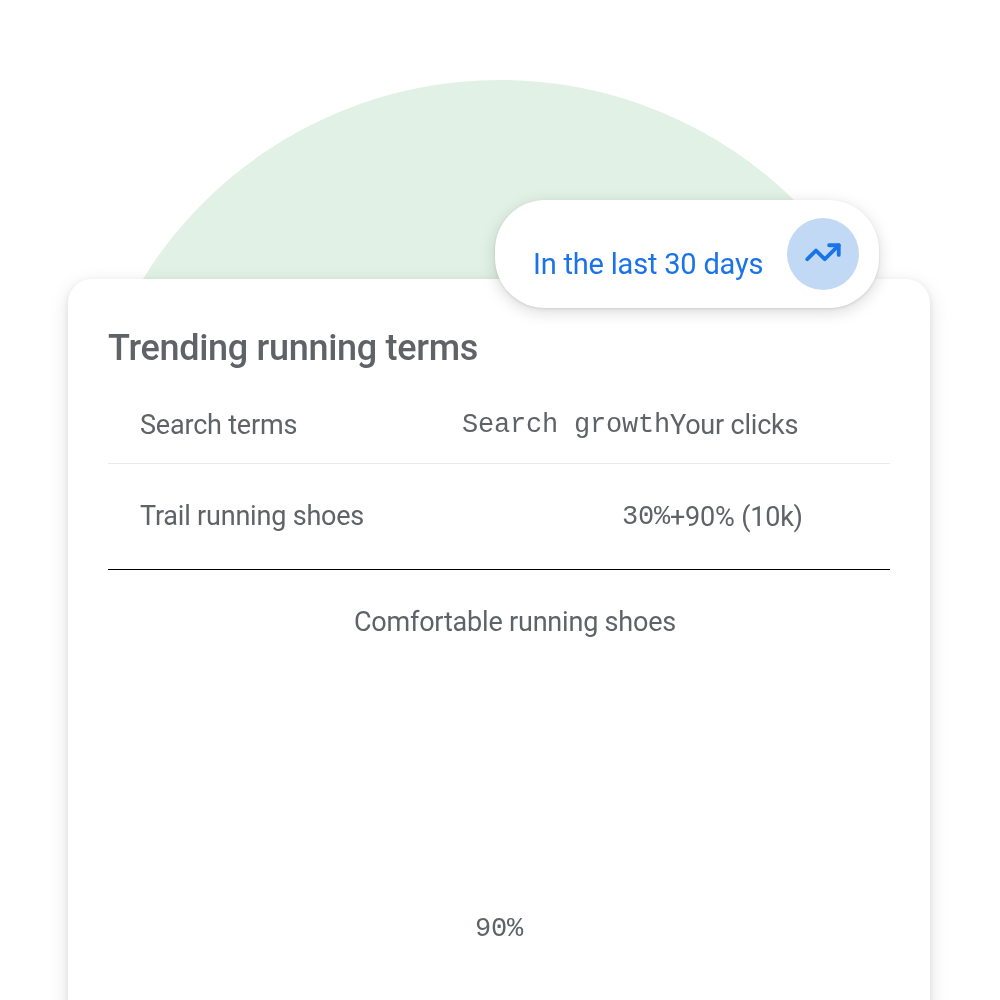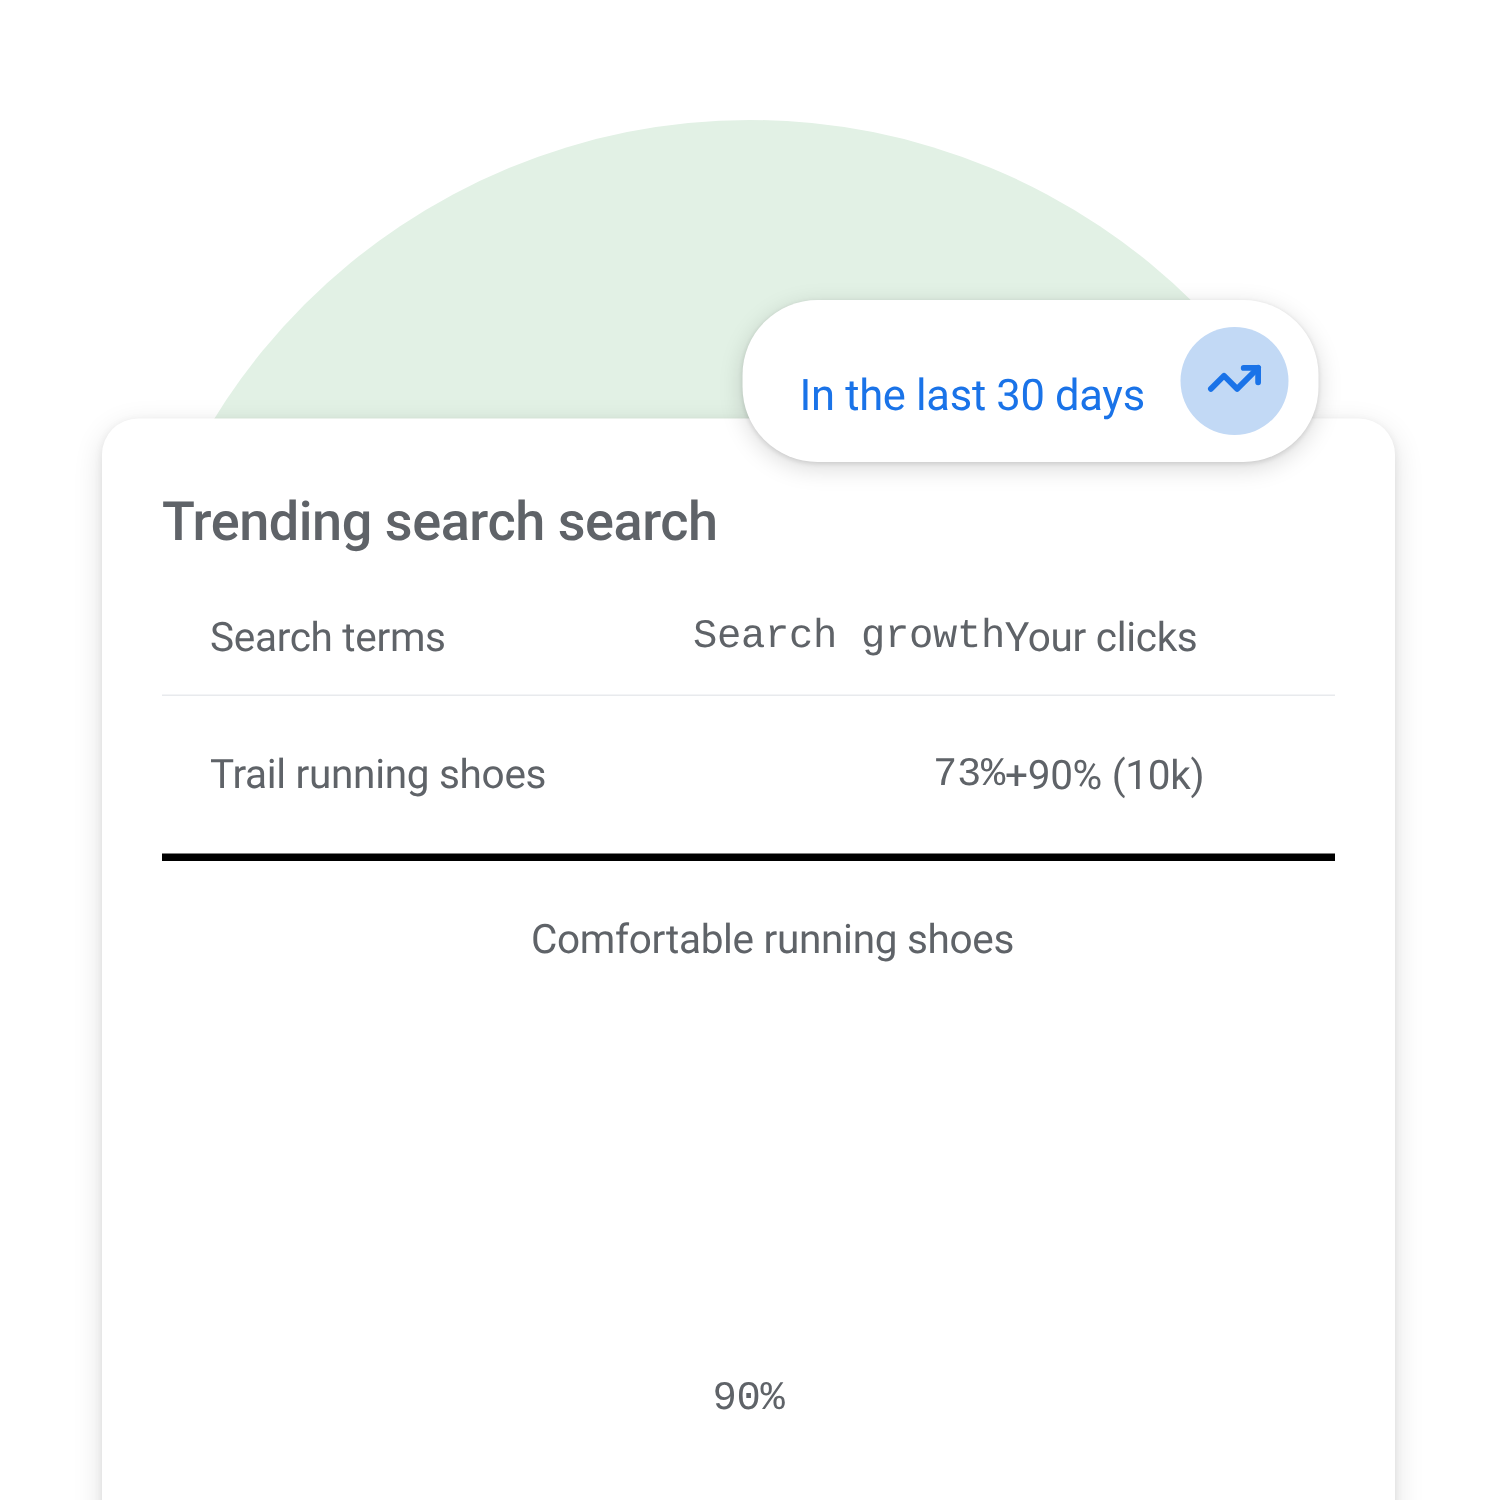--- a/index.html
+++ b/index.html
@@ -92,21 +92,21 @@
       display: flex;
       align-items: center;
       padding-bottom: 20px;
       border-bottom: 1px solid #e8eaed;
     }
     
     .table-row {
       display: flex;
       align-items: center;
       padding: 34px 0;
-      border-bottom: 5px solid #000000;
+      border-bottom: 1px solid #000000;
     }
     
     .table-row:last-child {
       border-bottom: none;
       padding-bottom: 10px;
       flex-direction: column;
     }
     
     .col-terms {
       flex: 0 0 310px;
@@ -152,32 +152,32 @@
   <span class="time-chip-label">In the last 30 days</span>
   <span class="icon-circle">
     <svg class="trending-svg" viewBox="0 0 24 24" fill="none" stroke="#1a73e8" stroke-width="2.2" stroke-linecap="round" stroke-linejoin="round">
       <polyline points="3 15 8 10 13 15 21 7"></polyline>
       <polyline points="15.5 7 21 7 21 12.5"></polyline>
     </svg>
   </span>
 </div>
 
 <div class="card">
-  <h2 class="card-title">Trending search search</h2>
+  <h2 class="card-title">Trending running terms</h2>
 
   <div class="table">
     <div class="table-header">
       <div class="col-terms">Search terms</div>
       <div class="col-growth">Search growth</div>
       <div class="col-clicks">Your clicks</div>
     </div>
 
     <div class="table-row">
       <div class="col-terms">Trail running shoes</div>
-      <div class="col-growth">73%</div>
+      <div class="col-growth">30%</div>
       <div class="col-clicks">+90% (10k)</div>
     </div>
 
     <div class="table-row">
       <div class="col-terms">Comfortable running shoes</div>
       <div class="col-growth">90%</div>
     </div>
   </div>
 </div>
 

